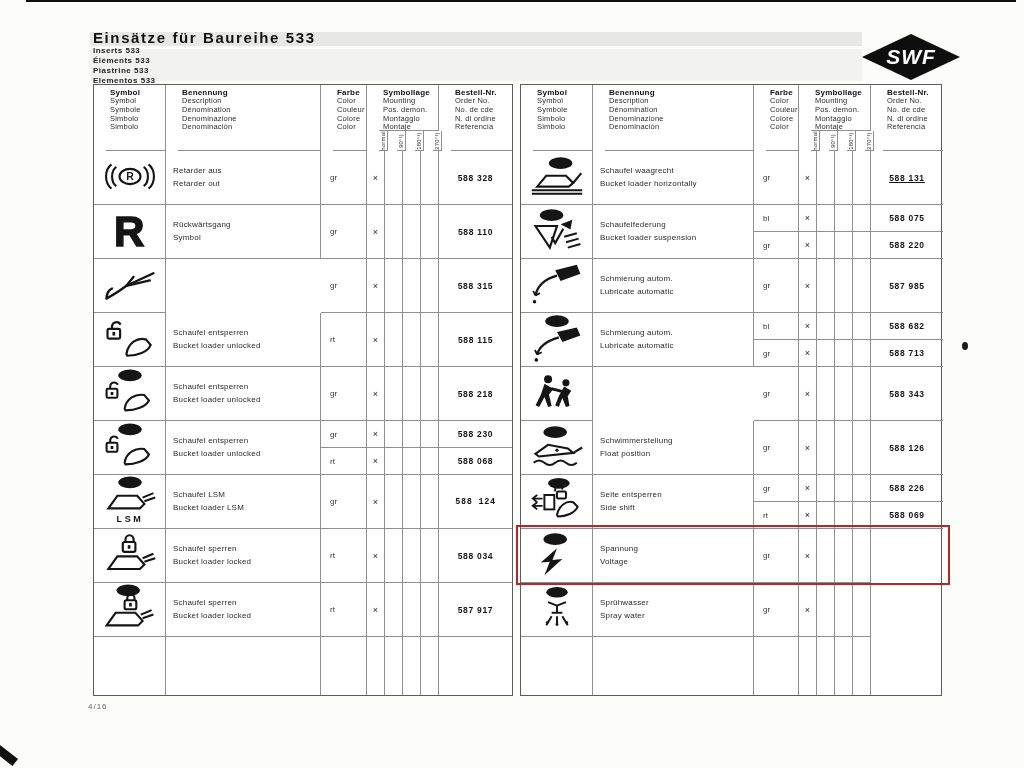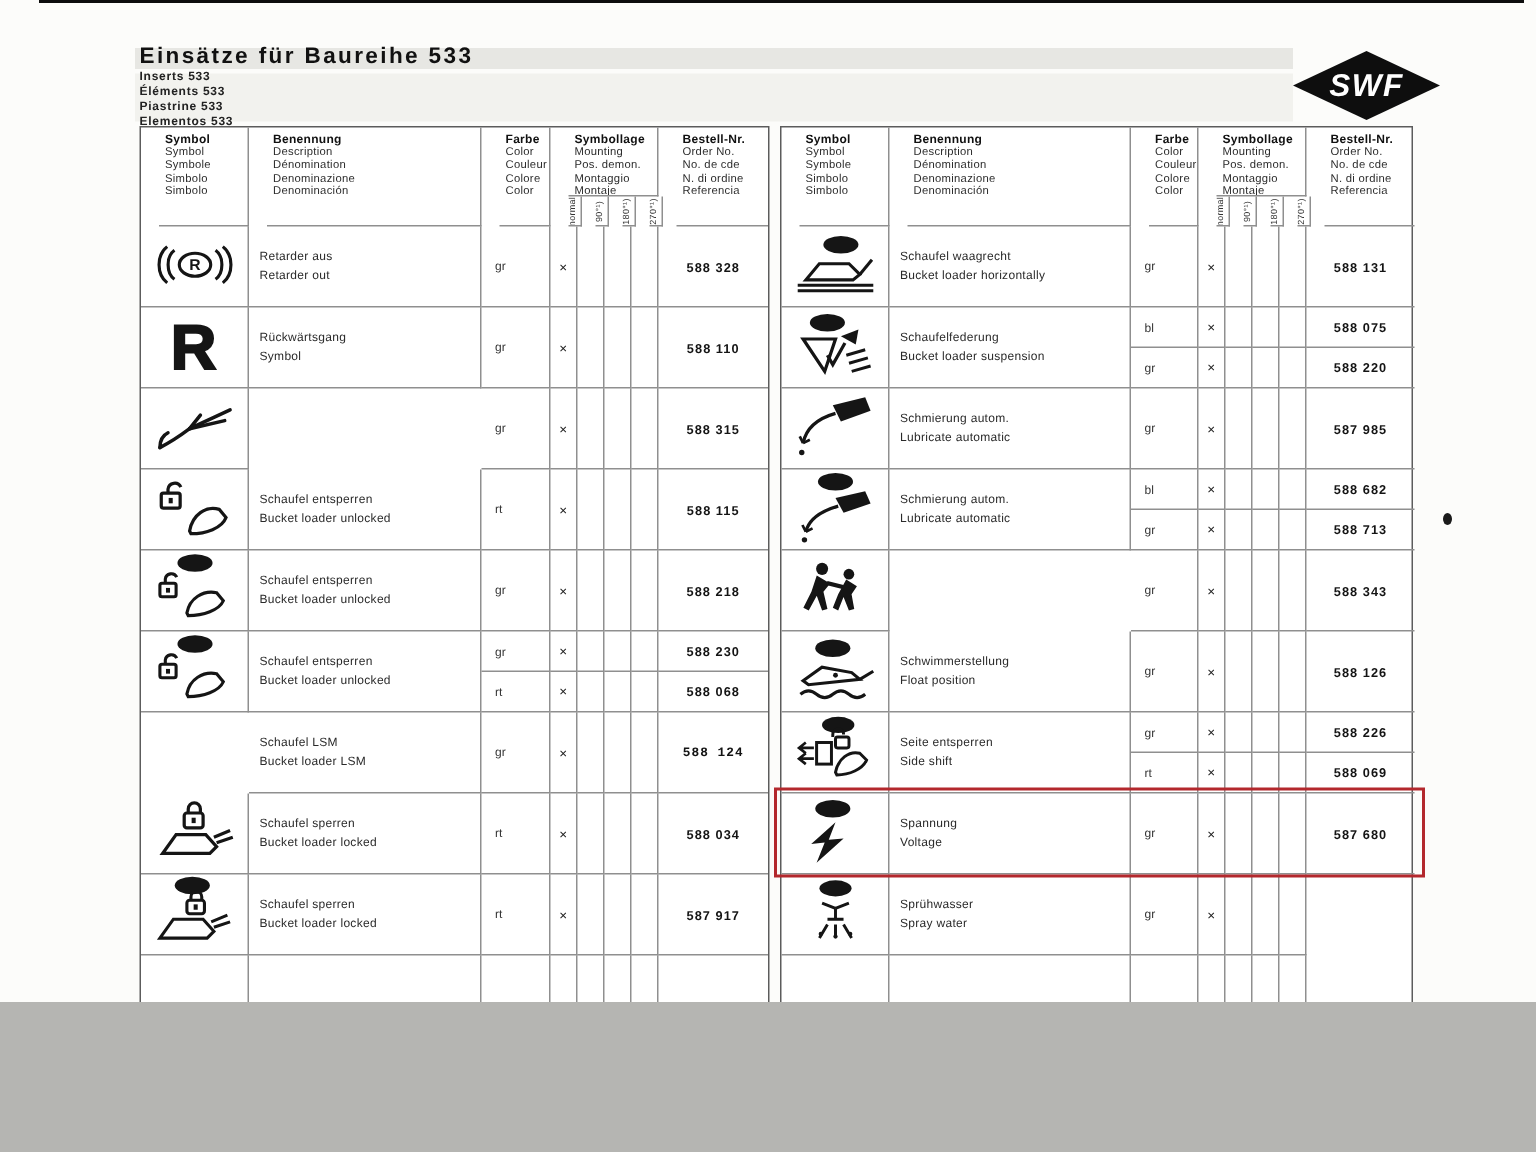--- a/index.html
+++ b/index.html
@@ -1,16 +1,16 @@
 <!DOCTYPE html>
 <html><head>
 <meta charset="utf-8">
 <style>
   html,body{margin:0;padding:0;background:#b5b5b2;}
-  .page{position:relative;width:1024px;height:668px;background:#fcfcfa;overflow:hidden;
+  .page{position:relative;width:1024px;height:768px;background:#fcfcfa;overflow:hidden;
         font-family:"Liberation Sans",sans-serif;color:#1c1c1c;}
   
   .scan-top-line{position:absolute;left:26px;top:0;width:990px;height:2px;background:#0d0d0d;}
   .scan-dot{position:absolute;left:962px;top:342px;width:6px;height:8px;background:#1a1a1a;border-radius:50%;}
   .scan-corner{position:absolute;left:-8px;top:750px;width:26px;height:9px;background:#101010;transform:rotate(38deg);}
   
   .title-band{position:absolute;left:90px;top:32px;width:772px;height:14px;background:#e7e7e3;}
   .subtitle-band{position:absolute;left:90px;top:49px;width:772px;height:32px;background:#f2f2ee;}
   .title-block{position:absolute;left:93px;top:29px;}
   .title-block h1{margin:0;font-size:15px;font-weight:bold;letter-spacing:1.6px;color:#111;position:relative;}
@@ -230,20 +230,30 @@
       <div class="c mcell" style="grid-area: 8 / 5;"></div>
       <div class="c mcell" style="grid-area: 8 / 6;"></div>
       <div class="c mcell" style="grid-area: 8 / 7;"></div>
       <div class="c ordercell lastcol" style="grid-area: 8 / 8;">588 230</div>
       <div class="c colorcell" style="grid-area: 9 / 3;">rt</div>
       <div class="c mcell" style="grid-area: 9 / 4;">×</div>
       <div class="c mcell" style="grid-area: 9 / 5;"></div>
       <div class="c mcell" style="grid-area: 9 / 6;"></div>
       <div class="c mcell" style="grid-area: 9 / 7;"></div>
       <div class="c ordercell lastcol" style="grid-area: 9 / 8;">588 068</div>
+      <div class="c symcell" style="grid-area: 10 / 1;">
+        <span><svg viewBox="0 0 60 54" width="54">
+            <ellipse cx="30" cy="7" rx="13" ry="6.5" fill="#151515"></ellipse>
+            <g fill="none" stroke="#151515" stroke-width="2.3">
+              <path d="M6 36 L16 22 L38 22 L46 31 L41 36 Z"></path>
+              <path d="M44 24 L56 19 M46 28 L58 24"></path>
+            </g>
+            <text x="30" y="51" text-anchor="middle" font-size="10" font-weight="bold" letter-spacing="3" fill="#151515" font-family="Liberation Sans, sans-serif">LSM</text>
+          </svg></span>
+      </div>
       <div class="c namecell" style="grid-area: 10 / 2;">
         <div>Schaufel LSM</div>
         <div>Bucket loader LSM</div>
       </div>
       <div class="c colorcell" style="grid-area: 10 / 3;">gr</div>
       <div class="c mcell" style="grid-area: 10 / 4;">×</div>
       <div class="c mcell" style="grid-area: 10 / 5;"></div>
       <div class="c mcell" style="grid-area: 10 / 6;"></div>
       <div class="c mcell" style="grid-area: 10 / 7;"></div>
       <div class="c ordercell lastcol" style="grid-area: 10 / 8; font-family: Liberation Mono, monospace;">588 124</div>
@@ -360,21 +370,21 @@
       </div>
       <div class="c namecell" style="grid-area: 3 / 2;">
         <div>Schaufel waagrecht</div>
         <div>Bucket loader horizontally</div>
       </div>
       <div class="c colorcell" style="grid-area: 3 / 3;">gr</div>
       <div class="c mcell" style="grid-area: 3 / 4;">×</div>
       <div class="c mcell" style="grid-area: 3 / 5;"></div>
       <div class="c mcell" style="grid-area: 3 / 6;"></div>
       <div class="c mcell" style="grid-area: 3 / 7;"></div>
-      <div class="c ordercell lastcol" style="grid-area: 3 / 8;">588 131</div>
+      <div class="c ordercell lastcol" style="grid-area: 3 / 8; text-decoration: underline;">588 131</div>
       <div class="c symcell" style="grid-area: 4 / 1 / span 2;">
         <span><svg viewBox="0 0 60 50" width="54">
             <ellipse cx="24" cy="8" rx="13" ry="6.5" fill="#151515"></ellipse>
             <g fill="none" stroke="#151515" stroke-width="2.4">
               <path d="M6 20 L22 44 L30 20 Z"></path>
               <path d="M24 32 l4 7 9 -16"></path>
             </g>
             <path d="M34 18 L47 13 L45 24 Z" fill="#151515"></path>
             <g stroke="#151515" stroke-width="2.2" fill="none">
               <path d="M38 32 l14 -4 M40 38 l14 -4 M42 44 l14 -4"></path>
@@ -517,21 +527,20 @@
       </div>
       <div class="c namecell" style="grid-area: 13 / 2;">
         <div>Spannung</div>
         <div>Voltage</div>
       </div>
       <div class="c colorcell" style="grid-area: 13 / 3;">gr</div>
       <div class="c mcell" style="grid-area: 13 / 4;">×</div>
       <div class="c mcell" style="grid-area: 13 / 5;"></div>
       <div class="c mcell" style="grid-area: 13 / 6;"></div>
       <div class="c mcell" style="grid-area: 13 / 7;"></div>
-      <div class="c ordercell lastcol" style="grid-area: 13 / 8;">587 680</div>
       <div class="c symcell" style="grid-area: 14 / 1;">
         <span><svg viewBox="0 0 56 50" width="50">
             <ellipse cx="28" cy="7" rx="12" ry="6" fill="#151515"></ellipse>
             <g stroke="#151515" stroke-width="2.2" fill="none">
               <path d="M28 22 v8"></path>
               <path d="M28 22 l-10 -4 M28 22 l10 -4"></path>
               <path d="M22 30 h12"></path>
               <path d="M22 34 l-6 10 M34 34 l6 10 M28 34 v10"></path>
             </g>
             <g fill="#151515">

